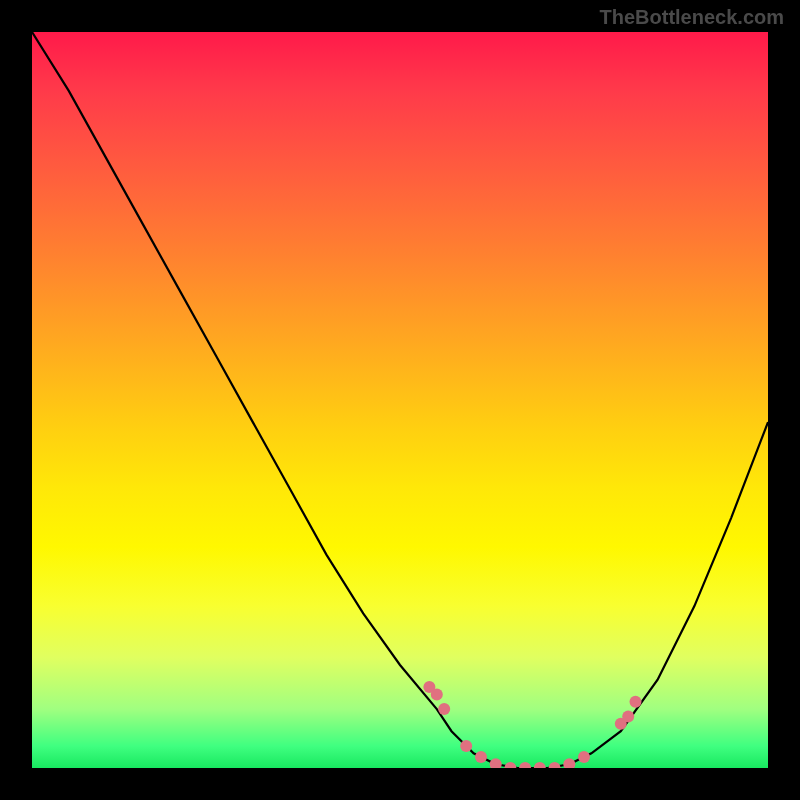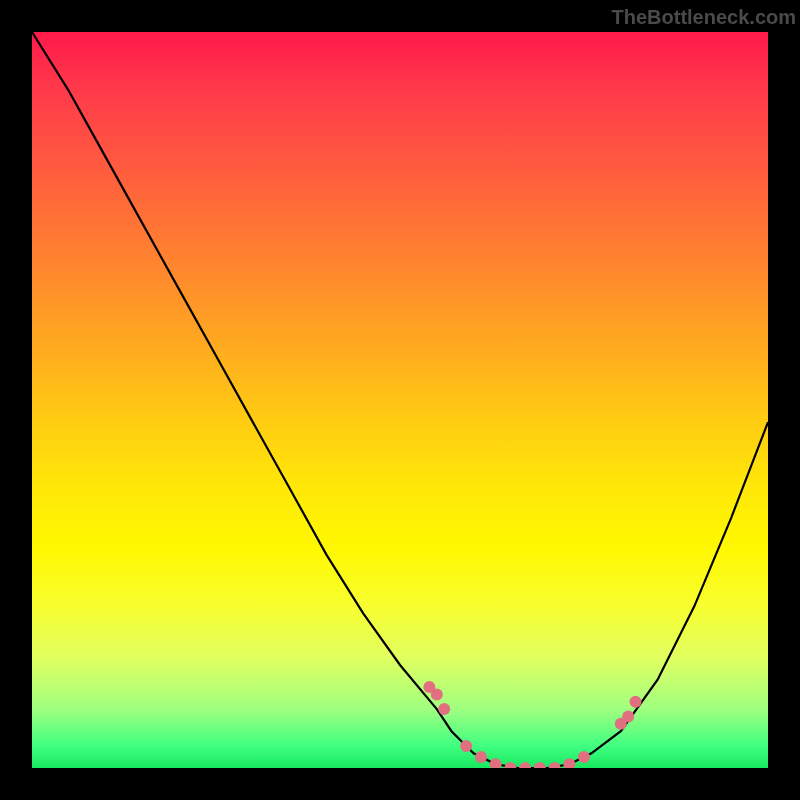--- a/index.html
+++ b/index.html
@@ -13,21 +13,21 @@
   }
   .chart-container {
     position: relative;
     width: 800px;
     height: 800px;
     background: #000;
   }
   .watermark {
     position: absolute;
     top: 6px;
-    right: 4px;
+    right: 16px;
     color: #4a4a4a;
     font-size: 20px;
     font-weight: bold;
     z-index: 10;
   }
   .plot-area {
     position: absolute;
     left: 32px;
     top: 32px;
     width: 736px;

